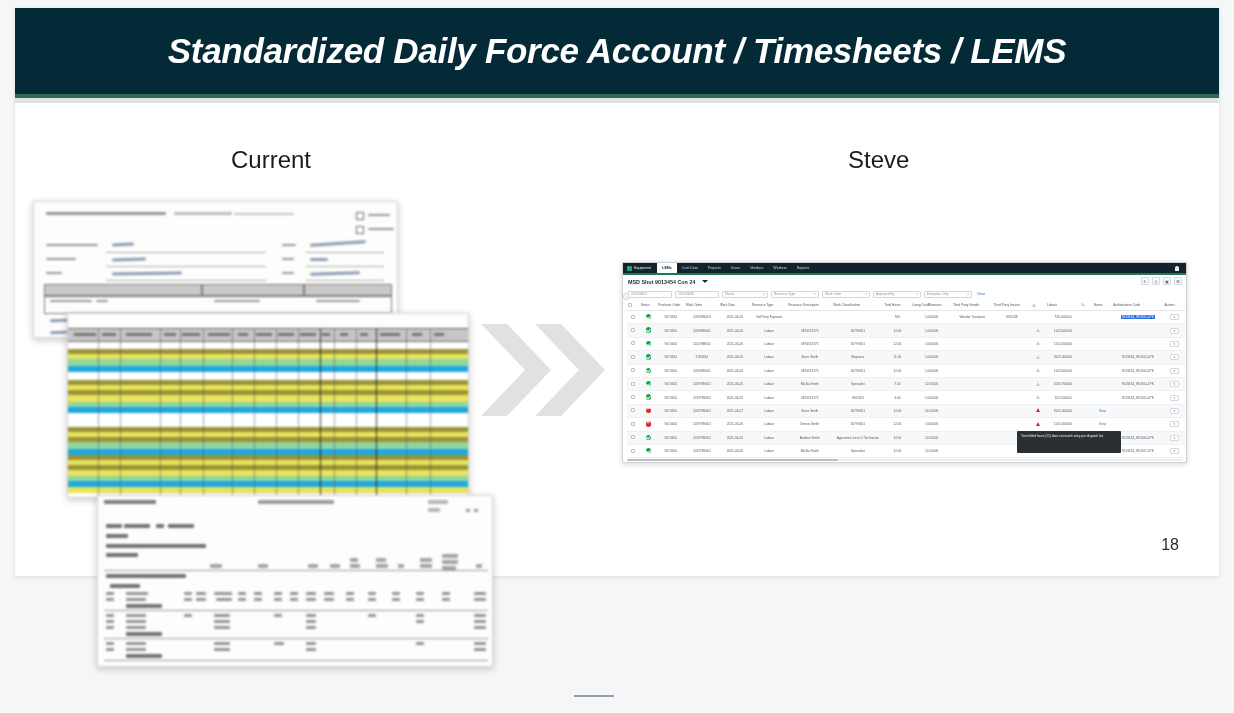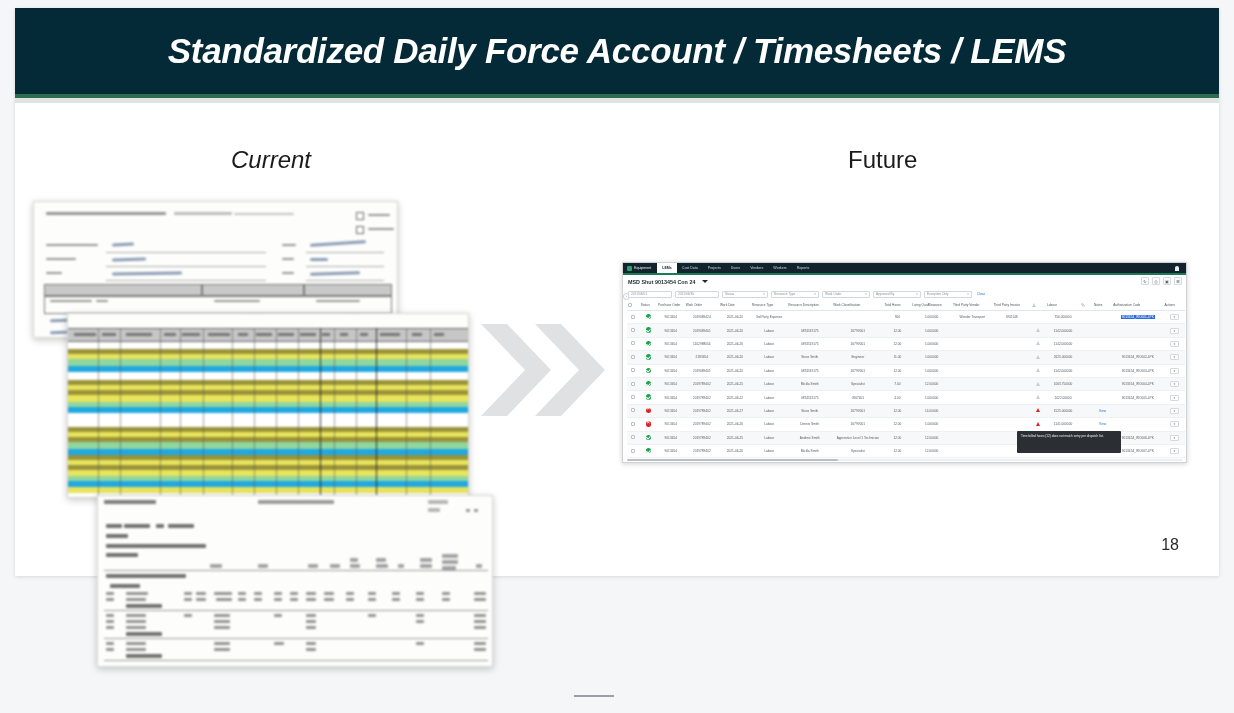--- a/index.html
+++ b/index.html
@@ -50,21 +50,21 @@
     background: #dfe3e1;
   }
   
   .col-heading {
     position: absolute;
     font-size: 24px;
     color: #1b1b1b;
     font-weight: 400;
     white-space: nowrap;
   }
-  #heading-current { left: 216px; top: 138px; font-style: italic; }
+  #heading-current { left: 216px; top: 138px; }
   #heading-future  { left: 833px; top: 138px; }
 
   
   .chev-wrap {
     position: absolute;
     left: 462px; top: 312px;
     width: 130px; height: 100px;
   }
   
   .doc {
@@ -323,21 +323,21 @@
 
 <div id="slide-root">
   <div class="slide-card">
 
     <div class="title-band"></div>
     <div class="title-text">Standardized Daily Force Account / Timesheets / LEMS</div>
     <div class="title-rule-green"></div>
     <div class="title-rule-gray"></div>
 
     <div class="col-heading" id="heading-current">Current</div>
-    <div class="col-heading" id="heading-future">Future</div>
+    <div class="col-heading" id="heading-future">Steve</div>
 
     <div class="doc" id="doc-form">
       <div class="scan-line" style="left:12px;  top:10px;  width:120px;"></div>
       <div class="scan-line" style="left:140px; top:10px;  width:58px; opacity:.45;"></div>
       <div class="scan-line" style="left:200px; top:11px;  width:60px; height:2px; opacity:.4;"></div>
       <div class="scan-check" style="left:322px; top:10px;"></div>
       <div class="scan-line" style="left:334px; top:12px;  width:22px; height:2px;"></div>
       <div class="scan-check" style="left:322px; top:24px;"></div>
       <div class="scan-line" style="left:334px; top:26px;  width:26px; height:2px;"></div>
 

